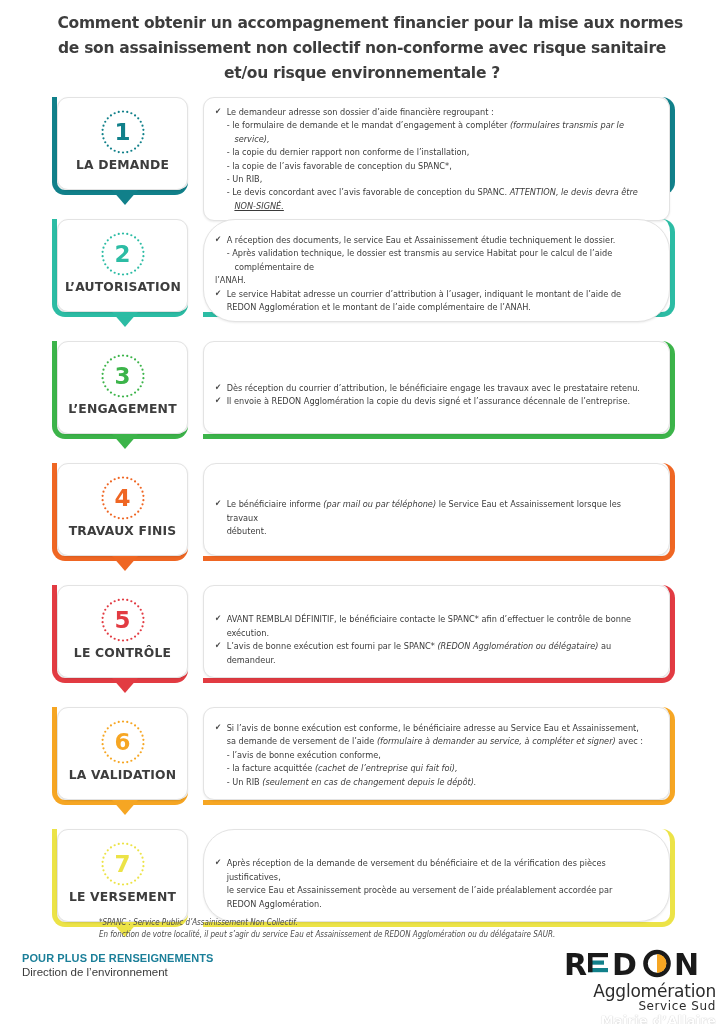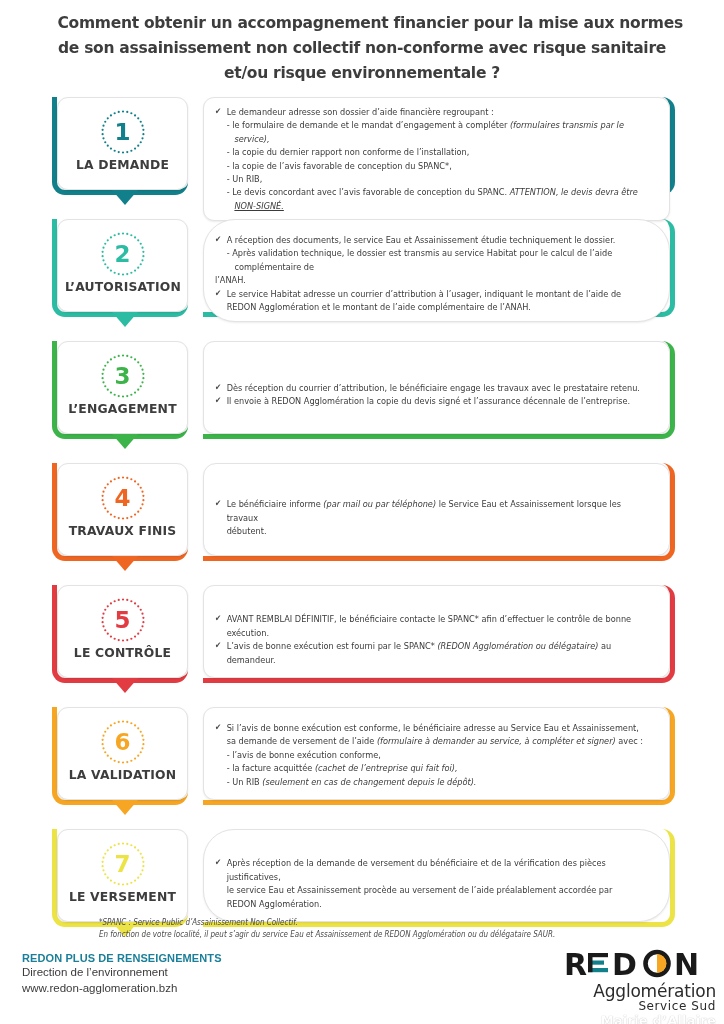--- a/index.html
+++ b/index.html
@@ -629,23 +629,22 @@
     </div>
   </div>
 
 <div id="footnote">
   <p>*SPANC : Service Public d’Assainissement Non Collectif.</p>
   <p>En fonction de votre localité, il peut s’agir du service Eau et Assainissement de REDON Agglomération ou du délégataire  SAUR.</p>
 </div>
 
 <div id="footer">
   <div id="footer-contact">
-    <div class="ft-head" style="color: rgb(27, 127, 153);">REDON PLUS DE RENSEIGNEMENTS</div>
+    <div class="ft-head" style="color: rgb(27, 127, 153);">POUR PLUS DE RENSEIGNEMENTS</div>
     <div class="ft-line">Direction de l’environnement</div>
-    <div class="ft-line">www.redon-agglomeration.bzh</div>
   </div>
 
   <div id="logo">
     <div class="logo-redon">
       <svg width="156" height="34" viewBox="0 0 156 34">
         <text x="2" y="27" font-family="DejaVu Sans, sans-serif" font-weight="bold" font-size="30" fill="#1a1a1a">R</text>
         <rect x="26" y="5" width="20" height="4.2" fill="#1a1a1a"></rect>
         <rect x="26" y="12.5" width="16" height="4.2" fill="#11808a"></rect>
         <rect x="26" y="20" width="20" height="4.2" fill="#11808a"></rect>
         <rect x="26" y="5" width="4.5" height="19.2" fill="#1a1a1a"></rect>

